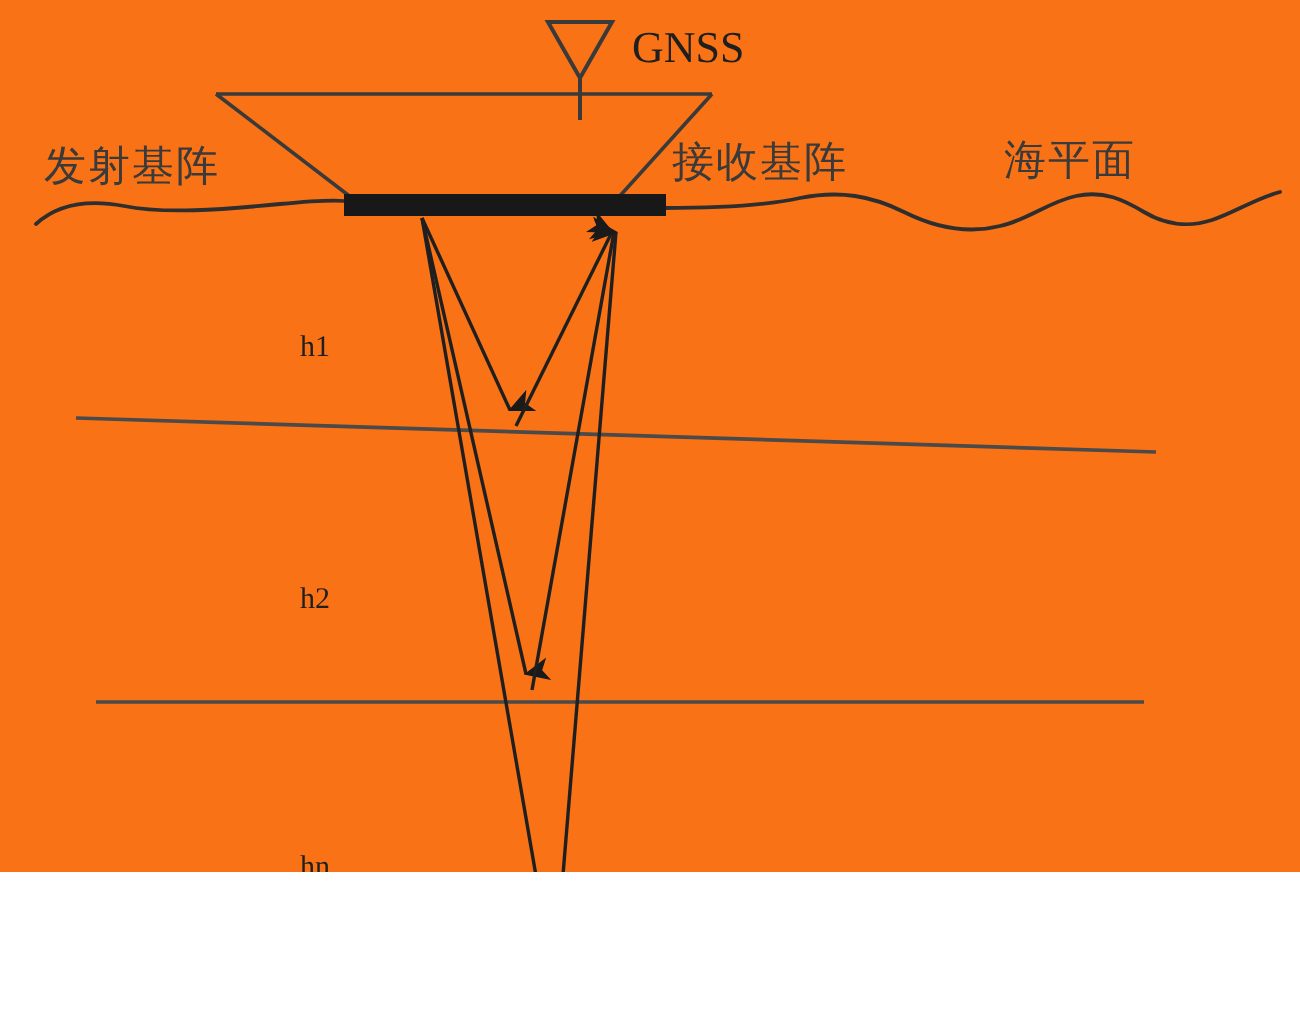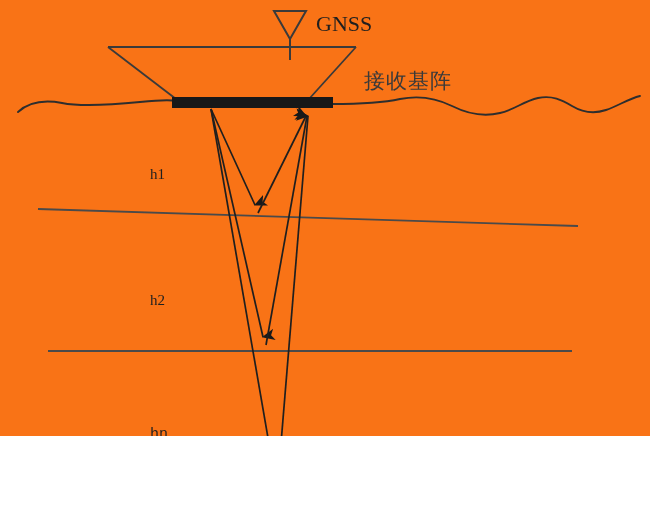--- a/index.html
+++ b/index.html
@@ -40,25 +40,25 @@
     font-size: 22px;
     color: #1f1f1f;
   }
   .lbl-depth {
     font-family: "Liberation Serif", "DejaVu Serif", serif;
     font-size: 15px;
     color: #1f1f1f;
   }
   #lbl-gnss   { left: 316px; top: 13px; }
   #lbl-tx     { left: 22px;  top: 73px; }
-  #lbl-rx     { left: 364px; top: 71px; }
+  #lbl-rx     { left: 336px; top: 71px; }
   #lbl-sea    { left: 502px; top: 70px; }
   #lbl-h1     { left: 150px; top: 167px; }
   #lbl-h2     { left: 150px; top: 293px; }
-  #lbl-hn     { left: 150px; top: 427px; font-family: Liberation Mono, monospace; }
+  #lbl-hn     { left: 150px; top: 427px; }
 </style>
 </head>
 <body>
 
 <div id="stage">
 
   <svg viewBox="0 0 650 506">
     <defs>
       <marker id="arrow-down" viewBox="0 0 12 12" refX="6" refY="10" markerWidth="7" markerHeight="7" orient="auto-start-reverse">
         <path d="M 6 12 L 0 0 L 6 3 L 12 0 Z" fill="#1a1a1a"></path>
@@ -111,23 +111,25 @@
     </g>
 
     <g>
       <line x1="211" y1="109" x2="276" y2="484" stroke="#1f1f1f" stroke-width="1.7" marker-end="url(#arrow-head)"></line>
       <line x1="277" y1="492" x2="308" y2="116" stroke="#1f1f1f" stroke-width="1.7" marker-end="url(#arrow-head)"></line>
     </g>
   </svg>
 
   <div class="lbl lbl-lat" id="lbl-gnss">GNSS</div>
 
+  <div class="lbl lbl-cjk" id="lbl-tx">发射基阵</div>
 
   <div class="lbl lbl-cjk" id="lbl-rx">接收基阵</div>
 
+  <div class="lbl lbl-cjk" id="lbl-sea">海平面</div>
 
   <div class="lbl lbl-depth" id="lbl-h1">h1</div>
 
   <div class="lbl lbl-depth" id="lbl-h2">h2</div>
 
   <div class="lbl lbl-depth" id="lbl-hn">hn</div>
 
 </div>
 
 </body></html>

